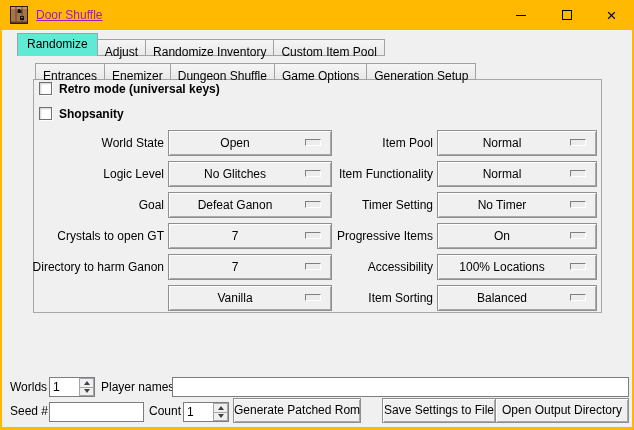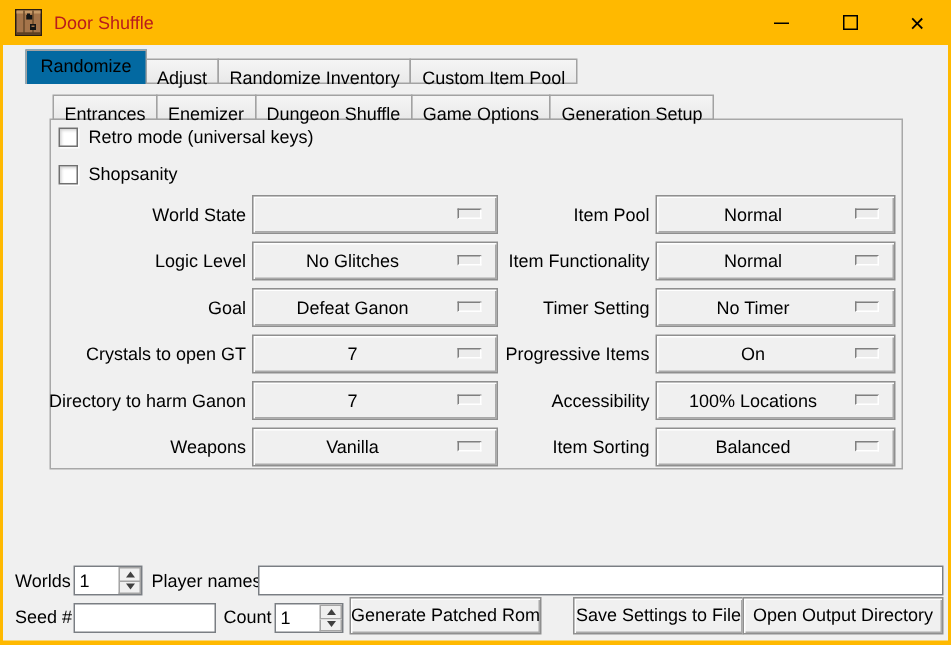--- a/index.html
+++ b/index.html
@@ -6,41 +6,41 @@
   html,body { width:634px; height:430px; }
   body { font-family:"Liberation Sans", sans-serif; font-size:12px; color:#000;
          -webkit-user-select:none; user-select:none; cursor:default; }
 
   .window { position:relative; width:634px; height:430px; background:#f0f0f0;
             border:2px solid #ffb900; border-bottom-width:3px; border-top:none; overflow:hidden; }
 
   
   .titlebar { position:absolute; left:-2px; top:0; width:634px; height:30px; background:#ffb900; }
   .app-icon { position:absolute; left:10px; top:6px; width:18px; height:18px; }
-  .title-text { position:absolute; left:36px; top:0; height:20px; line-height:30px; color:#b91c1c; }
+  .title-text { position:absolute; left:36px; top:0; height:20px; line-height:30px; color:#a21caf;text-decoration:underline; }
   .win-btn { position:absolute; top:0; width:45px; height:30px; display:flex; align-items:center; justify-content:center; }
   .btn-min { left:498px; } .btn-max { left:544px; } .btn-close { left:589px; }
   .glyph-min { width:10px; height:1px; background:#000; }
   .glyph-max { width:10px; height:10px; border:1px solid #000; background:transparent; }
   .glyph-close { font-size:17px; line-height:17px; color:#000; }
 
   
   .tabrow { position:absolute; display:flex; align-items:flex-end; z-index:2; }
   .tabrow-main { left:4px; top:33px; height:23px; }
   .tabrow-sub  { left:34px; top:57px; height:23px; }
   .tab { height:17px; line-height:19px; padding:3px 7px; background:linear-gradient(#f5f5f5,#e9e9e9);
          border:1px solid #a2a2a2; margin-left:-1px; white-space:nowrap; position:relative; }
-  .tab.selected { height:23px; line-height:21px; background:#0369a1; border-bottom:none; z-index:3; padding:0 9px;margin-left:11px; }
+  .tab.selected { height:23px; line-height:21px; background:#5eead4; border-bottom:none; z-index:3; padding:0 9px;margin-left:11px; }
 
   
   .nb-frame { position:absolute; left:31px; top:79px; width:569px; height:234px;
               border:1px solid #a8a8a8; z-index:1; background:#f0f0f0; }
 
   
-  .cb-row { position:absolute; left:37px; height:16px; display:flex; align-items:flex-end; gap:7px; z-index:2; }
+  .cb-row { position:absolute; left:37px; height:16px; display:flex; align-items:flex-start; gap:7px; z-index:2;font-weight:bold; }
   .cb-box { width:13px; height:13px; background:#fff; border:1px solid #707070;
             box-shadow: inset 1px 1px 2px rgba(0,0,0,0.18), 1px 1px 0 #fdfdfd; }
 
   
   .opt-row { position:absolute; left:0; width:634px; height:26px; z-index:2; }
   .opt-label { position:absolute; top:0; height:26px; line-height:26px; text-align:right; white-space:nowrap; }
   .lbl-l { left:28px;  width:134px; }
   .lbl-r { left:293px; width:138px; }
   .bevel { background:#f0f0f0; border:1px solid #8f8f8f;
            box-shadow: inset 1px 1px 0 #ffffff, inset -1px -1px 0 #a9a9a9; }
@@ -120,20 +120,21 @@
     <span>Retro mode (universal keys)</span>
   </div>
   <div class="cb-row" style="top:107px">
     <span class="cb-box"></span>
     <span>Shopsanity</span>
   </div>
 
   <div class="opt-row" style="top:130px">
     <div class="opt-label lbl-l">World State</div>
     <div class="opt-btn btn-l bevel">
+      <span class="opt-value">Open</span>
       <span class="menu-ind"></span>
     </div>
     <div class="opt-label lbl-r">Item Pool</div>
     <div class="opt-btn btn-r bevel">
       <span class="opt-value">Normal</span>
       <span class="menu-ind"></span>
     </div>
   </div>
 
   <div class="opt-row" style="top:161px">
@@ -182,21 +183,20 @@
       <span class="menu-ind"></span>
     </div>
     <div class="opt-label lbl-r">Accessibility</div>
     <div class="opt-btn btn-r bevel">
       <span class="opt-value">100% Locations</span>
       <span class="menu-ind"></span>
     </div>
   </div>
 
   <div class="opt-row" style="top:285px">
-    <div class="opt-label lbl-l">Weapons</div>
     <div class="opt-btn btn-l bevel">
       <span class="opt-value">Vanilla</span>
       <span class="menu-ind"></span>
     </div>
     <div class="opt-label lbl-r">Item Sorting</div>
     <div class="opt-btn btn-r bevel">
       <span class="opt-value">Balanced</span>
       <span class="menu-ind"></span>
     </div>
   </div>

